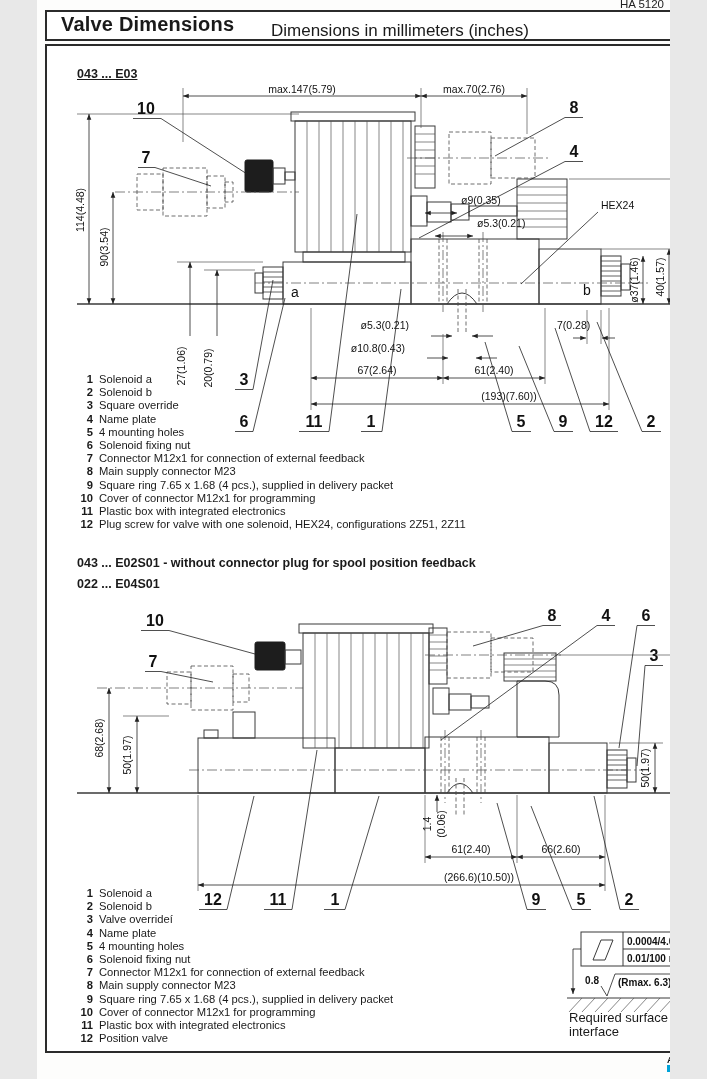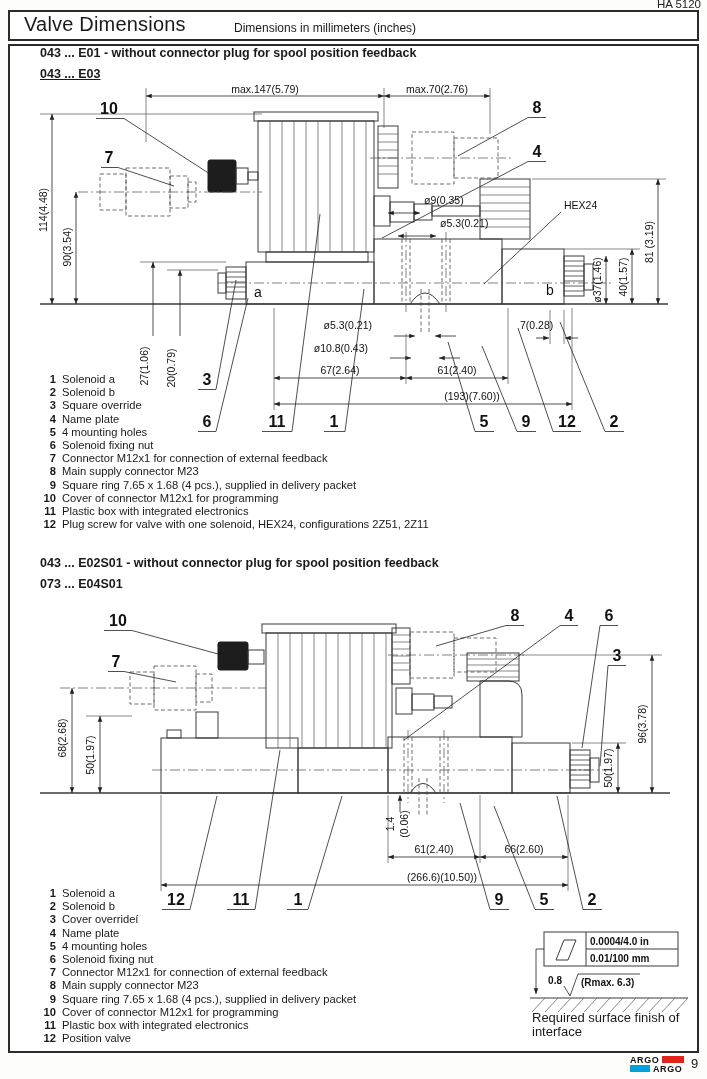--- a/index.html
+++ b/index.html
@@ -1,22 +1,22 @@
 <!DOCTYPE html>
 <html><head>
 <meta charset="utf-8">
 <style>
   html,body{margin:0;padding:0;background:#e8e8e8;}
-  .page{position:relative;width:707px;height:1079px;background:#fdfdfc;
+  .page{position:relative;width:633px;height:1079px;background:#fdfdfc;
         font-family:"Liberation Sans",sans-serif;color:#1a1a1a;overflow:hidden;margin:0 auto;}
   .docref{position:absolute;top:-2px;right:6px;font-size:11.5px;color:#222;}
   .titlebox{position:absolute;left:8px;top:10px;width:687px;height:27px;border:2px solid #2b2b2b;background:#fff;}
   .contentbox{position:absolute;left:8px;top:44px;width:687px;height:1005px;border:2px solid #2b2b2b;background:#fff;}
-  .title{position:absolute;left:24px;top:13px;font-size:20px;font-weight:normal;letter-spacing:0.2px;}
-  .subtitle{position:absolute;left:234px;top:21px;font-size:12px;}
+  .title{position:absolute;left:24px;top:13px;font-size:20px;font-weight:bold;letter-spacing:0.2px;}
+  .subtitle{position:absolute;left:234px;top:21px;font-size:17px;}
   .sec-h{position:absolute;font-size:12.5px;font-weight:bold;}
   .legend{position:absolute;font-size:11.2px;line-height:13.2px;}
   .legend .row{display:flex;}
   .legend .n{width:18px;text-align:right;font-weight:bold;flex:none;margin-right:6px;}
   .caption{position:absolute;left:532px;top:1011px;width:162px;font-size:13px;line-height:14px;}
   .logo{position:absolute;left:630px;top:1056px;width:58px;font-size:0;}
   .lrow{display:flex;height:8px;margin-bottom:1px;}
   .ltxt{font-size:9px;font-weight:bold;letter-spacing:0.6px;color:#111;line-height:8px;}
   .lred{width:22px;height:7px;background:#e2231a;margin-left:3px;}
   .lcyan{width:20px;height:7px;background:#00a3d9;margin-right:3px;}
@@ -43,21 +43,20 @@
 <div class="page">
 
   <div class="docref">HA 5120</div>
 
   <div class="titlebox"></div>
   <div class="title">Valve Dimensions</div>
   <div class="subtitle">Dimensions in millimeters (inches)</div>
 
   <div class="contentbox"></div>
 
-  <div class="sec-h" style="left:40px;top:46px;">043 ... E01 - without connector plug for spool position feedback</div>
   <div class="sec-h" style="left:40px;top:67px;text-decoration:underline;">043 ... E03</div>
 
   <svg style="left:12px;top:84px;" width="683" height="358" viewBox="0 0 683 358">
     <defs>
       <marker id="a1" viewBox="0 0 10 10" refX="8.5" refY="5" markerWidth="9" markerHeight="9" orient="auto-start-reverse">
         <path d="M0.5,1.8 L8.5,5 L0.5,8.2 Z" fill="#222"></path>
       </marker>
     </defs>
 
     <g>
@@ -288,21 +287,21 @@
         <span class="n">11</span>
         <span>Plastic box with integrated electronics</span>
       </div>
     <div class="row">
         <span class="n">12</span>
         <span>Plug screw for valve with one solenoid, HEX24, configurations 2Z51, 2Z11</span>
       </div>
   </div>
 
   <div class="sec-h" style="left:40px;top:556px;">043 ... E02S01 - without connector plug for spool position feedback</div>
-  <div class="sec-h" style="left:40px;top:577px;">073 ... E04S01</div>
+  <div class="sec-h" style="left:40px;top:577px;">022 ... E04S01</div>
 
   <svg style="left:12px;top:598px;" width="683" height="330" viewBox="0 0 683 330">
     <defs>
       <marker id="a2" viewBox="0 0 10 10" refX="8.5" refY="5" markerWidth="9" markerHeight="9" orient="auto-start-reverse">
         <path d="M0.5,1.8 L8.5,5 L0.5,8.2 Z" fill="#222"></path>
       </marker>
     </defs>
 
     <g>
       <line class="ob" x1="28" y1="195" x2="658" y2="195"></line>
@@ -448,21 +447,21 @@
     <div class="row">
         <span class="n">1</span>
         <span>Solenoid a</span>
       </div>
     <div class="row">
         <span class="n">2</span>
         <span>Solenoid b</span>
       </div>
     <div class="row">
         <span class="n">3</span>
-        <span>Cover overrideí</span>
+        <span>Valve overrideí</span>
       </div>
     <div class="row">
         <span class="n">4</span>
         <span>Name plate</span>
       </div>
     <div class="row">
         <span class="n">5</span>
         <span>4 mounting holes</span>
       </div>
     <div class="row">

